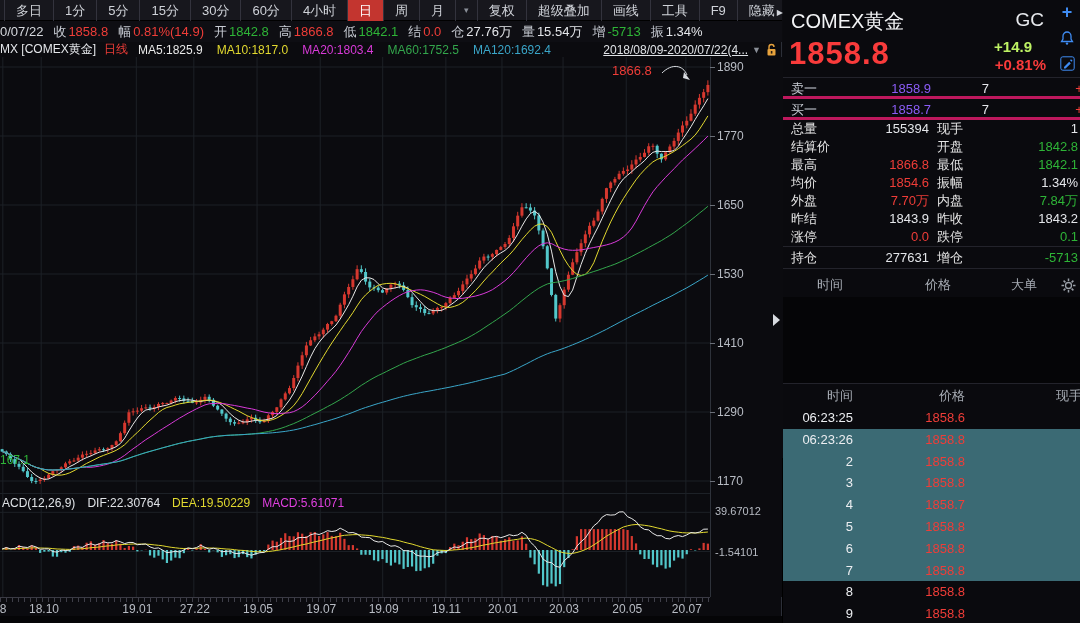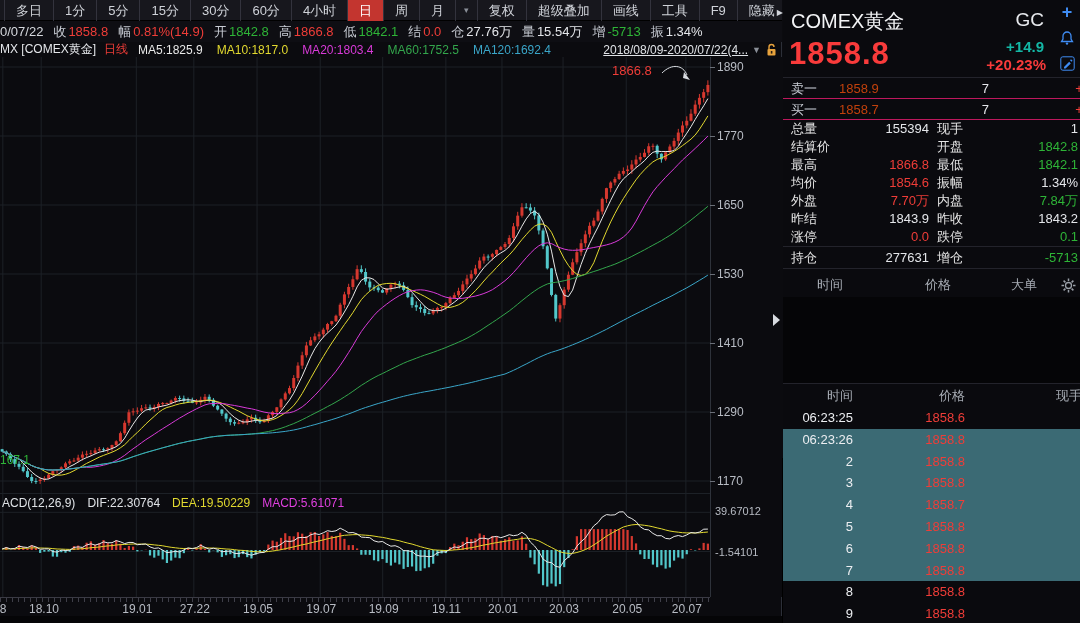--- a/index.html
+++ b/index.html
@@ -70,31 +70,31 @@
   #anno-low  { position:absolute; left:0px; top:453px; font-size:12px; color:#2eb437; }
   #divider-arrow { position:absolute; left:773px; top:314px; width:0; height:0;
     border-left:7px solid #d8dbe0; border-top:6px solid transparent; border-bottom:6px solid transparent; cursor:pointer;}
 
   
   #right-panel { position:absolute; left:783px; top:0; width:297px; height:623px; background:#0a0a0e; overflow:hidden;}
   #quote-head { position:relative; height:78px; border-bottom:1px solid #23232b; }
   #quote-name { position:absolute; left:8px; top:8px; font-size:20px; color:#f2f3f5; }
   #quote-code { position:absolute; right:36px; top:9px; font-size:19px; color:#e8eaee; }
   #quote-price { position:absolute; left:6px; top:36px; font-size:31px; font-weight:bold; color:#f93b3b; letter-spacing:1px;}
-  #quote-chg  { position:absolute; right:36px; top:38px; font-size:15px; font-weight:bold; color:#14b8a6; text-align:right;}
+  #quote-chg  { position:absolute; right:48px; top:38px; font-size:15px; font-weight:bold; color:#bef264; text-align:right;}
   #quote-pct  { position:absolute; right:34px; top:56px; font-size:15px; font-weight:bold; color:#f93b3b; text-align:right;}
   .side-icon { position:absolute; right:2px; width:22px; height:22px; color:#3f8cf3; cursor:pointer; text-align:center;}
   #icon-plus { top:2px; font-size:18px; font-weight:bold; line-height:20px;}
   #icon-bell { top:30px; }
   #icon-pencil { top:56px; }
 
   .depth-row { display:grid; grid-template-columns:56px 92px 64px 1fr; height:21px; line-height:21px;
-    font-size:13px; border-bottom:1px solid #be185d; overflow:hidden;}
+    font-size:13px; border-bottom:3px solid #be185d; overflow:hidden;}
   .depth-row .dl { color:#c8ccd4; padding-left:8px;}
-  .depth-row .dp { text-align:left; color:#c2410c;}
+  .depth-row .dp { text-align:right; color:#8b5cf6;}
   .depth-row .dv { text-align:right; color:#e4e6ea; padding-right:6px;}
   .depth-row .dx { text-align:right; color:#ef3d38; transform:translateX(10px);}
 
   #stats { border-bottom:1px solid #23232b; }
   .stat-row { display:grid; grid-template-columns:60px 86px 62px 1fr; height:18px; line-height:18px; font-size:13px; padding-right:2px;}
   .stat-row.lastline { border-top:1px solid #23232b; height:22px; line-height:22px;}
   .stat-row .sl { color:#e5e5e5; padding-left:8px; }
   .stat-row .sv { text-align:right; }
 
   #bigorder-head { position:relative; display:grid; grid-template-columns:50px 108px 86px 1fr; height:24px; line-height:24px;
@@ -778,21 +778,21 @@
     <div id="anno-low">167.1</div>
     <div id="divider-arrow"></div>
   </div>
 
   <div id="right-panel">
     <div id="quote-head">
       <div id="quote-name">COMEX黄金</div>
       <div id="quote-code">GC</div>
       <div id="quote-price">1858.8</div>
       <div id="quote-chg">+14.9</div>
-      <div id="quote-pct">+20.23%</div>
+      <div id="quote-pct">+0.81%</div>
       <div id="icon-plus" class="side-icon">+</div>
       <div id="icon-bell" class="side-icon">
         <svg width="16" height="16" viewBox="0 0 16 16">
             <path d="M8 2 a4 4 0 0 1 4 4 v3 l1.5 2.5 H2.5 L4 9 V6 a4 4 0 0 1 4-4 z" fill="none" stroke="#3f8cf3" stroke-width="1.3"></path>
             <circle cx="8" cy="13.6" r="1.2" fill="#3f8cf3"></circle>
           </svg>
       </div>
       <div id="icon-pencil" class="side-icon">
         <svg width="15" height="15" viewBox="0 0 15 15">
             <rect x="0.8" y="0.8" width="13.4" height="13.4" rx="2" fill="none" stroke="#3f8cf3" stroke-width="1"></rect>

